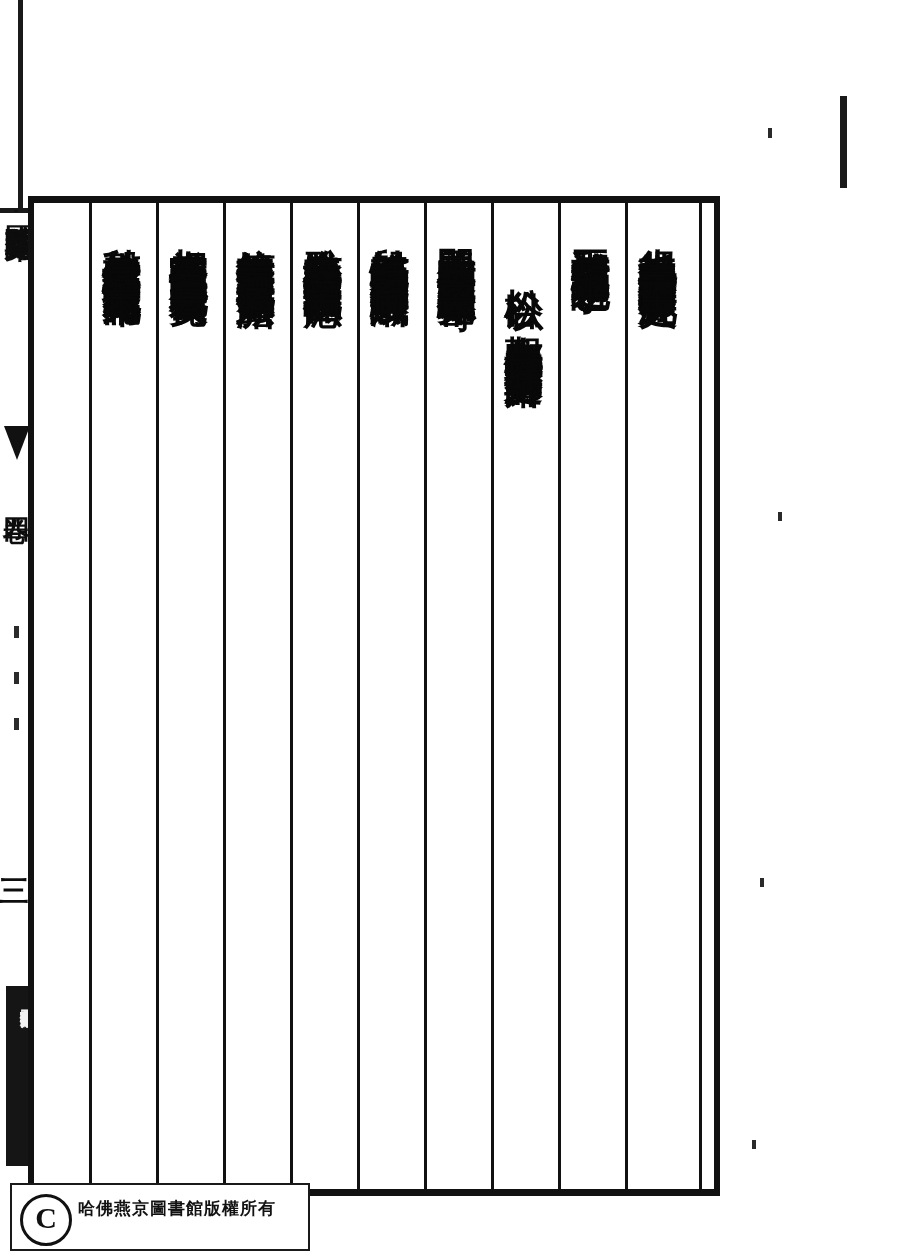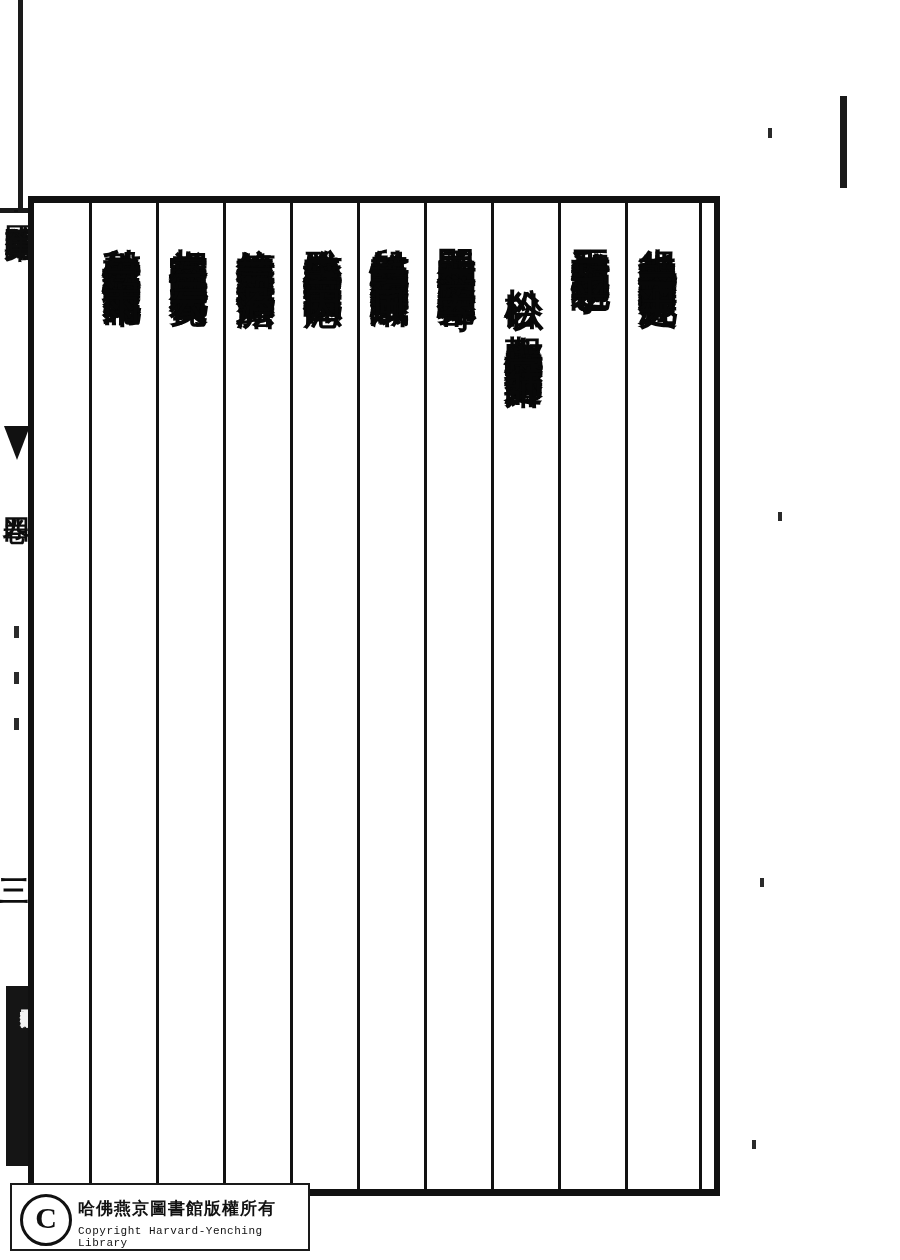--- a/index.html
+++ b/index.html
@@ -306,15 +306,14 @@
       </div>
       <div class="col">
         <div class="col-text">秋聲生綠竹露氣滿蒼苔即景云竹笋掀泥出梨花帶雨</div>
       </div>
     </div>
   </div>
 
   <div id="libstamp">
     <div id="libstamp-c">C</div>
     <div id="libstamp-cn">哈佛燕京圖書館版權所有</div>
-    <div id="libstamp-en">Copyright Harvard-Yenching Library</div>
   </div>
 </div>
 
 </body></html>

